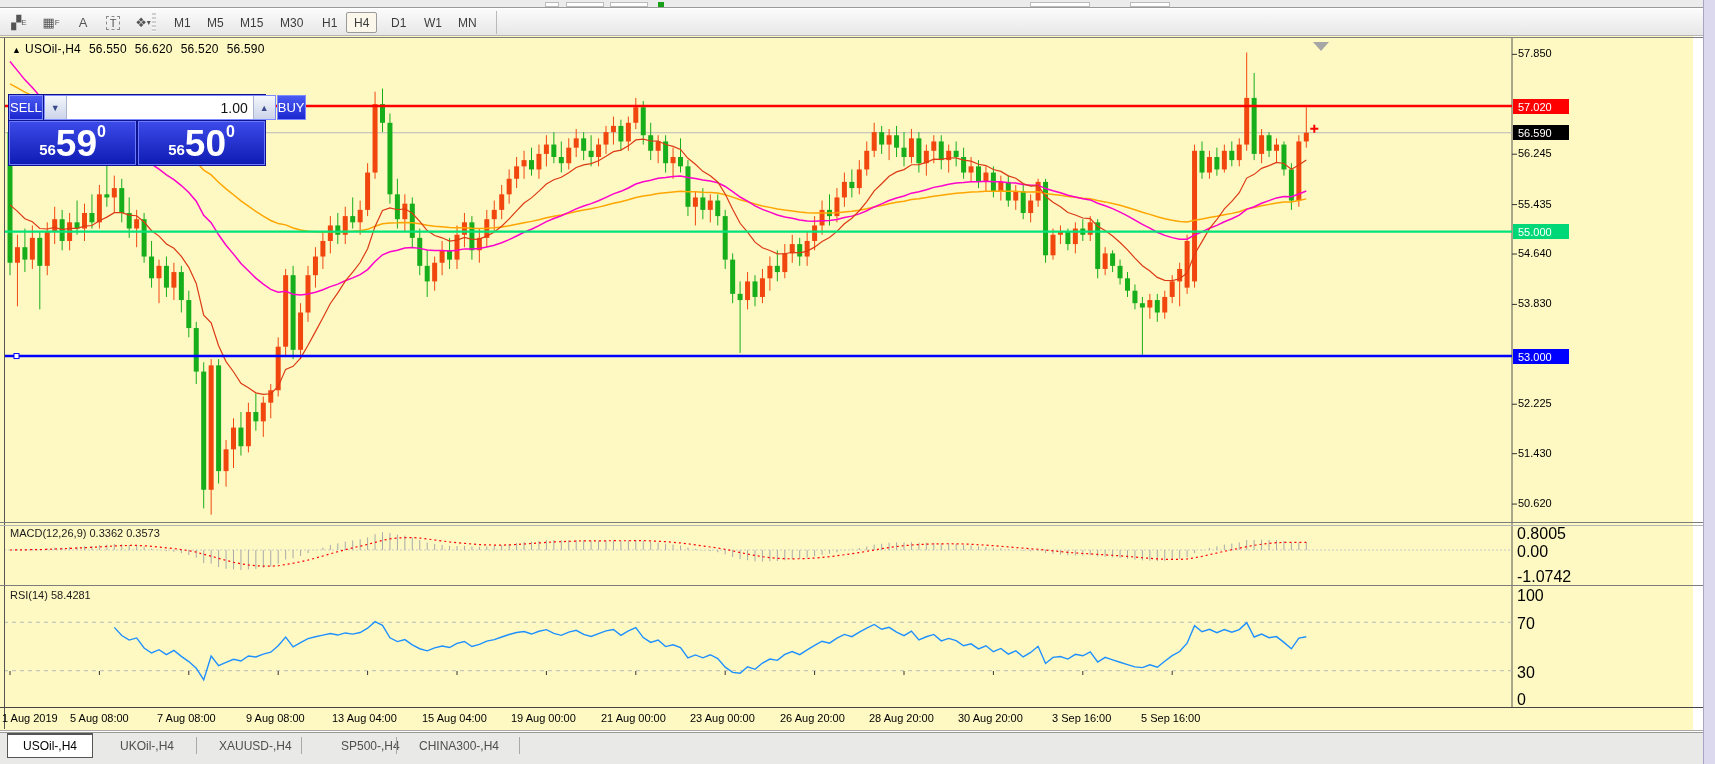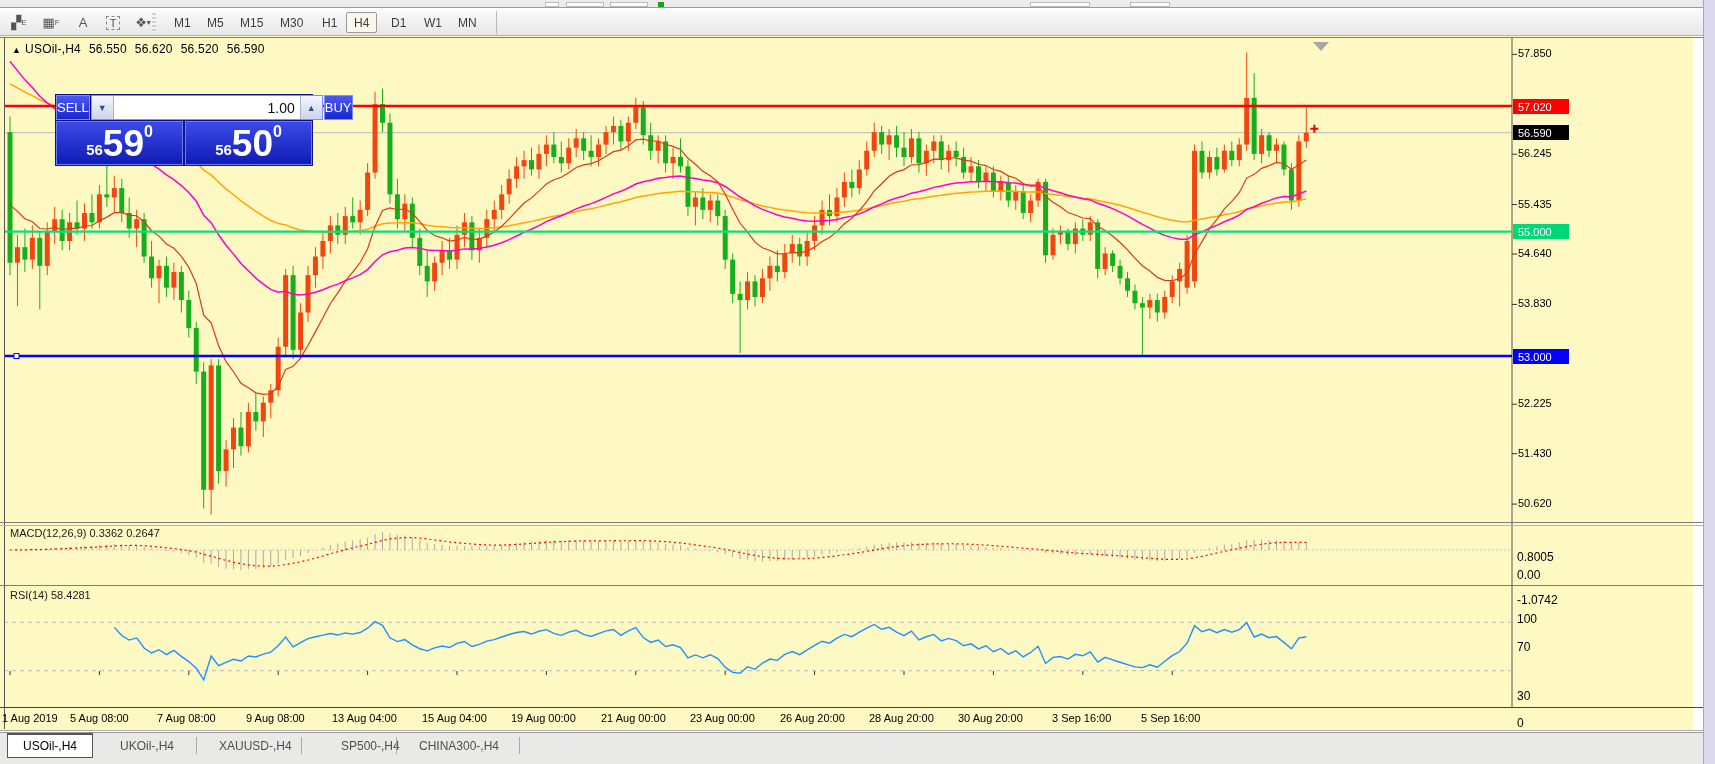--- a/index.html
+++ b/index.html
@@ -34,36 +34,36 @@
   #chart-header { left:12px; top:6px; font-size:12px; color:#000; letter-spacing:.2px; }
   #chart-header .mk { font-size:9px; margin-right:4px; }
   #chart-header b { font-weight:normal; margin-left:8px; }
 
   .sep-line { left:0; width:1715px; height:0; border-top:1px solid #7d7d7d; }
 
   
   .ax-label { position:absolute; left:1518px; font-size:11px; color:#000; white-space:nowrap; }
   .badge { position:absolute; left:1513px; width:56px; height:15px; font-size:11px; color:#fff;
     display:flex; align-items:center; padding-left:5px; }
-  .sub-label { position:absolute; left:1517px; font-size:12px; color:#000;margin-top:25px; }
+  .sub-label { position:absolute; left:1517px; font-size:16px; color:#000; }
   .time-label { position:absolute; top:676px; font-size:11px; color:#000; white-space:nowrap; }
 
   
   .ind-label { position:absolute; left:10px; font-size:11px; color:#1a1a1a; }
 
   
   #annotation { left:1228px; top:236px; font-size:42px; font-weight:bold; color:#f71414;
     letter-spacing:2px; white-space:nowrap; }
 
   
   #scroll-marker { left:1313px; top:6px; width:0; height:0;
     border-left:8px solid transparent; border-right:8px solid transparent; border-top:9px solid #a6a6a6; }
 
   
-  #trade-panel { left:8px; top:58px; width:258px; height:72px; background:#0d128f; padding:1px;margin-left:47px; }
+  #trade-panel { left:8px; top:58px; width:258px; height:72px; background:#0d128f; padding:1px; }
   #tp-row1 { display:flex; height:25px; gap:1px; }
   .tp-btn { background:linear-gradient(#4a5af2,#1b27cf); color:#fff; font-size:13px;
     display:flex; align-items:center; justify-content:center; border:1px solid #7e8cff; }
   #sell-btn { width:62px; }
   #buy-btn { width:58px; }
   #vol-wrap { flex:1; display:flex; background:#fff; border:1px solid #7e8cff; }
   .spin { width:22px; background:linear-gradient(#f4f6fb,#ccd4ea); color:#3a4a8a; font-size:9px;
     display:flex; align-items:center; justify-content:center; border-right:1px solid #aab4d0; }
   #spin-up { border-right:none; border-left:1px solid #aab4d0; }
   #vol-input { flex:1; border:none; outline:none; text-align:right; font-size:14px; padding-right:5px;
@@ -751,21 +751,21 @@
   <div class="sub-label" style="top:489px">0.8005</div>
   <div class="sub-label" style="top:507px">0.00</div>
   <div class="sub-label" style="top:532px">-1.0742</div>
 
   <div class="sub-label" style="top:551px">100</div>
   <div class="sub-label" style="top:579px">70</div>
   <div class="sub-label" style="top:628px">30</div>
   <div class="sub-label" style="top:655px">0</div>
 
   <div class="ind-label" style="top:491px">
-    <span>MACD(12,26,9)</span> <span>0.3362 0.2647</span>
+    <span>MACD(12,26,9)</span> <span>0.3362 0.3573</span>
   </div>
   <div class="ind-label" style="top:553px">
     <span>RSI(14)</span> <span>58.4281</span>
   </div>
 
   <div class="time-label" style="left:2px">1 Aug 2019</div>
   <div class="time-label" style="left:70px">5 Aug 08:00</div>
   <div class="time-label" style="left:157px">7 Aug 08:00</div>
   <div class="time-label" style="left:246px">9 Aug 08:00</div>
   <div class="time-label" style="left:332px">13 Aug 04:00</div>

